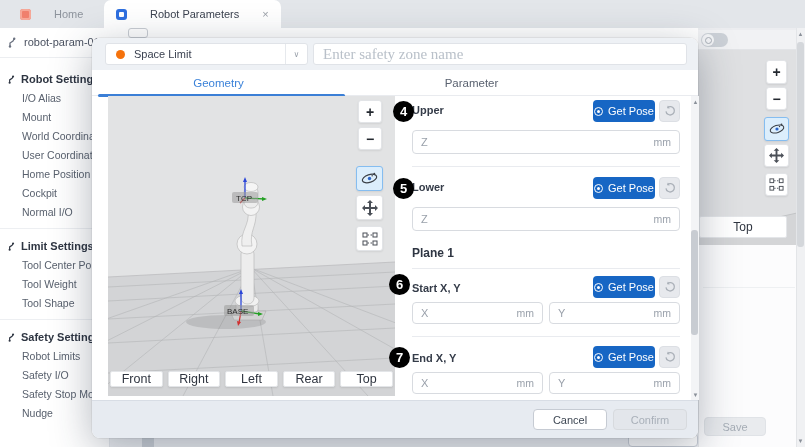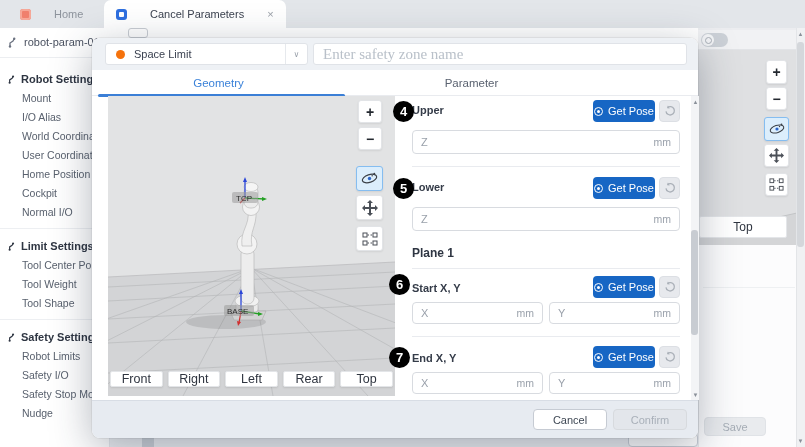--- a/index.html
+++ b/index.html
@@ -109,21 +109,21 @@
 <div class="app">
 
   <div class="abs tabbar">
     <div class="tab home">
       <span class="ic-home"></span>
       <span>Home</span>
       <span class="tab-close">×</span>
     </div>
     <div class="tab active">
       <span class="ic-rp"></span>
-      <span>Cancel Parameters</span>
+      <span>Robot Parameters</span>
       <span class="tab-close">×</span>
     </div>
   </div>
 
   <div class="abs param-bar">
     <div class="param-title">
       <svg width="11" height="11" viewBox="0 0 11 11">
         <path d="M2,9.5 L2,6 L5,4 L6.2,1.8" fill="none" stroke="#6b7280" stroke-width="1.3"></path>
         <circle cx="2" cy="9.5" r="1.2" fill="#6b7280"></circle>
           <circle cx="6.2" cy="1.8" r="1.2" fill="#6b7280"></circle>
@@ -139,22 +139,22 @@
 
   <div class="abs sidebar">
     <div class="side-hdr">
       <svg width="9" height="9" viewBox="0 0 11 11">
         <path d="M2,9.5 L2,6 L5,4 L6.2,1.8" fill="none" stroke="#2e3542" stroke-width="1.4"></path>
         <circle cx="2" cy="9.5" r="1.3" fill="#2e3542"></circle>
           <circle cx="6.2" cy="1.8" r="1.3" fill="#2e3542"></circle>
       </svg>
       <span>Robot Settings</span>
     </div>
+    <div class="side-item">I/O Alias</div>
     <div class="side-item">Mount</div>
-    <div class="side-item">I/O Alias</div>
     <div class="side-item">World Coordinates</div>
     <div class="side-item">User Coordinates</div>
     <div class="side-item">Home Position</div>
     <div class="side-item">Cockpit</div>
     <div class="side-item">Normal I/O</div>
     <div class="side-div"></div>
     <div class="side-hdr">
       <svg width="9" height="9" viewBox="0 0 11 11">
         <path d="M2,9.5 L2,6 L5,4 L6.2,1.8" fill="none" stroke="#2e3542" stroke-width="1.4"></path>
         <circle cx="2" cy="9.5" r="1.3" fill="#2e3542"></circle>

